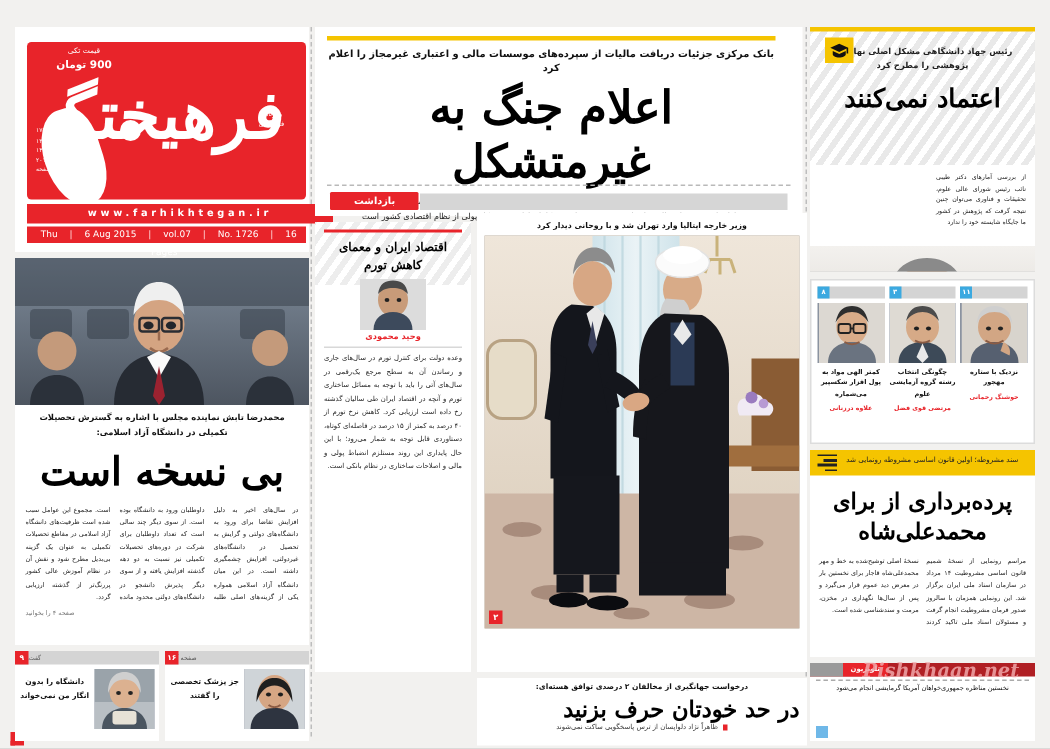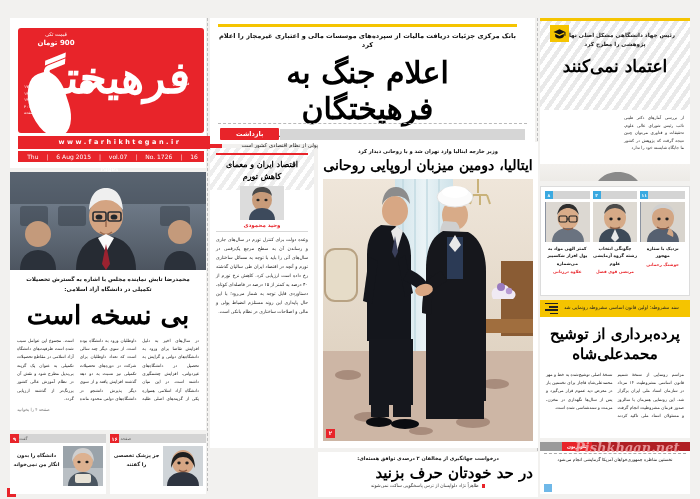--- a/index.html
+++ b/index.html
@@ -444,21 +444,21 @@
       <span class="sep">|</span>
       <span>No. 1726</span>
       <span class="sep">|</span>
       <span>16 Pages</span>
     </div>
   </div>
 
   <div class="lead">
     <div class="lead-rule"></div>
     <div class="lead-kicker">بانک مرکزی جزئیات دریافت مالیات از سپرده‌های موسسات مالی و اعتباری غیرمجاز را اعلام کرد</div>
-    <div class="lead-head">اعلام جنگ به فرهیختگان</div>
+    <div class="lead-head">اعلام جنگ به غیرمتشکل</div>
     <div class="lead-body">
       <span class="bullet-sq"></span><span>براساس آنچه در اطلاعیه بانک مرکزی آمده است، هم‌اکنون اراده چندین دستگاه حاکمیتی و سازمان‌ها بر خورد قاطع با موسسه‌های مالی و اعتباری بدون مجوز تا حذف کامل بازار غیرمتشکل پولی از نظام اقتصادی کشور است</span>
     </div>
     <div class="lead-dashline"></div>
     <div class="lead-tag">بازداشت</div>
     <div class="lead-graybar"></div>
   </div>
 
   <div class="rcol-top">
     <div class="stripes"></div>
@@ -504,21 +504,20 @@
         <ellipse cx="18" cy="14" rx="1.6" ry="1.3" fill="#222"></ellipse>
         <ellipse cx="26" cy="14" rx="1.6" ry="1.3" fill="#222"></ellipse>
       </svg>
     </div>
     <div class="op-author">وحید محمودی</div>
     <div class="op-text">وعده دولت برای کنترل تورم در سال‌های جاری و رساندن آن به سطح مرجع یک‌رقمی در سال‌های آتی را باید با توجه به مسائل ساختاری تورم و آنچه در اقتصاد ایران طی سالیان گذشته رخ داده است ارزیابی کرد. کاهش نرخ تورم از ۴۰ درصد به کمتر از ۱۵ درصد در فاصله‌ای کوتاه، دستاوردی قابل توجه به شمار می‌رود؛ با این حال پایداری این روند مستلزم انضباط پولی و مالی و اصلاحات ساختاری در نظام بانکی است.</div>
   </div>
 
   <div class="center-story">
     <div class="cs-kicker">وزیر خارجه ایتالیا وارد تهران شد و با روحانی دیدار کرد</div>
-    <div class="cs-head">ایتالیا، دومین میزبان اروپایی روحانی</div>
     <div class="cs-photo">
       <svg width="210" height="262" viewBox="0 0 210 262" preserveAspectRatio="xMidYMid slice">
         <defs>
           <linearGradient id="wall" x1="0" y1="0" x2="0" y2="1">
             <stop offset="0" stop-color="#efe6da"></stop>
               <stop offset="1" stop-color="#d9cbb8"></stop>
           </linearGradient>
           <linearGradient id="curt" x1="0" y1="0" x2="1" y2="0">
             <stop offset="0" stop-color="#cfe3ea"></stop>
               <stop offset="0.5" stop-color="#eaf3f6"></stop>
@@ -750,21 +749,21 @@
   <div class="yellow-story">
     <div class="ys-band">
       <span class="t">سند مشروطه؛ اولین قانون اساسی مشروطه رونمایی شد</span>
       <span class="ys-lines">
           <i></i>
           <i></i>
           <i></i>
           <i></i>
         </span>
     </div>
-    <div class="ys-head">پرده‌برداری از توشیح محمدعلی‌شاه</div>
+    <div class="ys-head">پرده‌برداری از برای محمدعلی‌شاه</div>
     <div class="ys-text">مراسم رونمایی از نسخهٔ شمیم قانون اساسی مشروطیت ۱۴ مرداد در سازمان اسناد ملی ایران برگزار شد. این رونمایی همزمان با سالروز صدور فرمان مشروطیت انجام گرفت و مسئولان اسناد ملی تاکید کردند نسخهٔ اصلی توشیح‌شده به خط و مهر محمدعلی‌شاه قاجار برای نخستین بار در معرض دید عموم قرار می‌گیرد و پس از سال‌ها نگهداری در مخزن، مرمت و سندشناسی شده است.</div>
   </div>
 
   <div class="rbottom">
     <div class="rb-bar">
       <span class="tag">تلویزیون</span>
       <span class="gray"></span>
     </div>
     <div class="rb-dash"></div>
     <div class="rb-kicker">نخستین مناظره جمهوری‌خواهان آمریکا گرمایشی انجام می‌شود</div>

